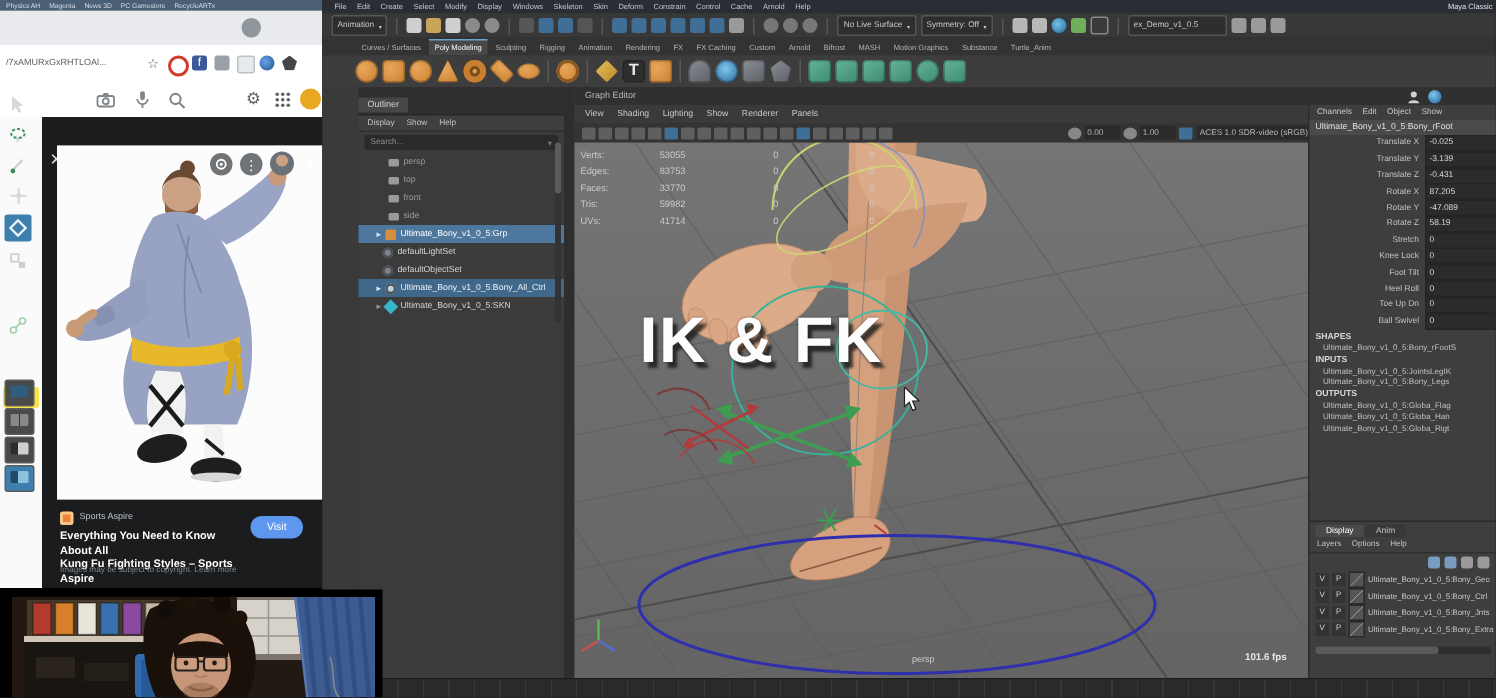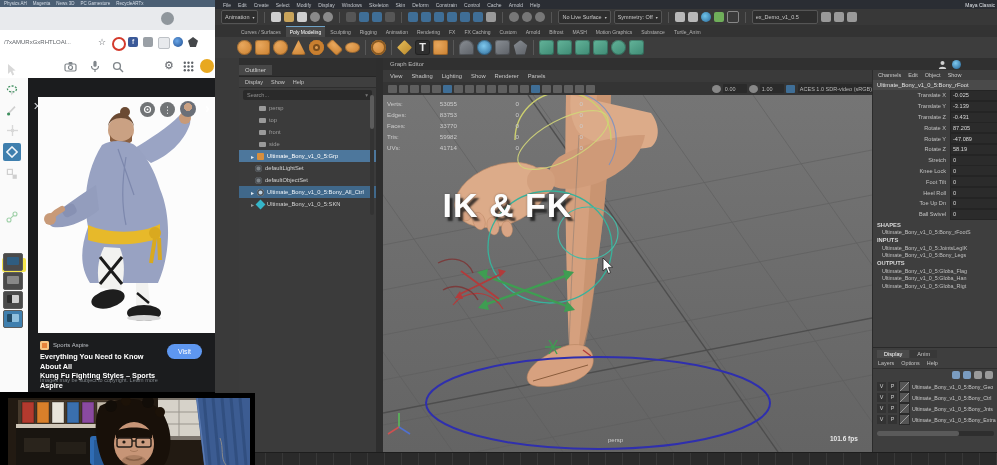--- a/index.html
+++ b/index.html
@@ -75,21 +75,21 @@
   .vp-toolbar{left:383px;top:82px;width:489px;height:13px;background:#343434;display:flex;gap:2px;
               align-items:center;padding-left:5px;border-bottom:1px solid #272727;}
   .vt-ic{width:9px;height:8px;background:#5f5f5f;border-radius:1px;flex:0 0 auto;}
   .vt-ic.blue{background:#3f6e96;}
   .vt-field{height:9px;background:#2a2a2a;border-radius:1px;color:#b9b9b9;font-size:5.5px;
             display:flex;align-items:center;padding:0 2px;flex:0 0 auto;}
   .canvas{left:383px;top:95px;width:489px;height:357px;background:linear-gradient(#757575,#646464);overflow:hidden;}
   .hudrow{display:flex;font-size:6.2px;color:#cccccc;height:11px;align-items:center;}
   .hudrow .l{width:30px;} .hudrow .v{width:40px;text-align:right;}
   .hudrow .c1{width:62px;text-align:right;} .hudrow .c2{width:64px;text-align:right;}
-  .iktitle{left:405px;top:186px;width:205px;text-align:center;font-size:34px;font-weight:900;
+  .iktitle{left:405px;top:203px;width:205px;text-align:center;font-size:43px;font-weight:900;
            color:#fdfdfd;letter-spacing:1px;
            text-shadow:3px 4px 2px rgba(25,25,25,.8),0 0 2px rgba(40,40,40,.5);}
   .persplbl{left:608px;top:437px;color:#cfcfcf;font-size:6px;}
   .fpslbl{left:830px;top:435px;color:#e8e8e8;font-size:6.5px;font-weight:bold;}
   
   .sidebar-top{left:872px;top:58px;width:125px;height:12px;background:#303030;border-bottom:1px solid #262626;}
   .cb{left:872px;top:70px;width:125px;height:277px;background:#3e3e3e;border-left:1px solid #2b2b2b;}
   .cb-menus{display:flex;gap:7px;padding:2px 5px;}
   .cb-menus span{font-size:5.5px;color:#c8c8c8;}
   .cb-obj{font-size:5.8px;color:#e0e0e0;background:#4a4a4a;padding:2px 4px;white-space:nowrap;overflow:hidden;}

